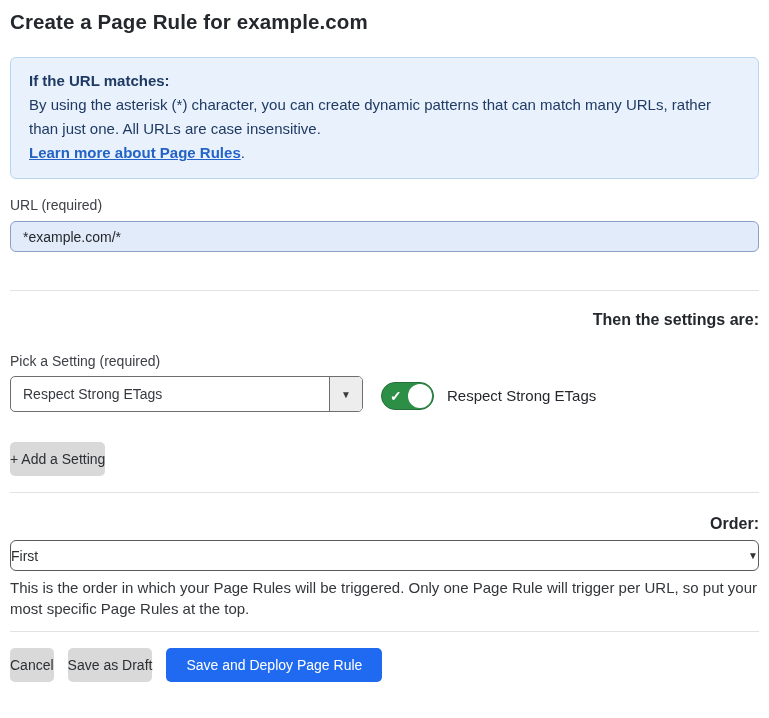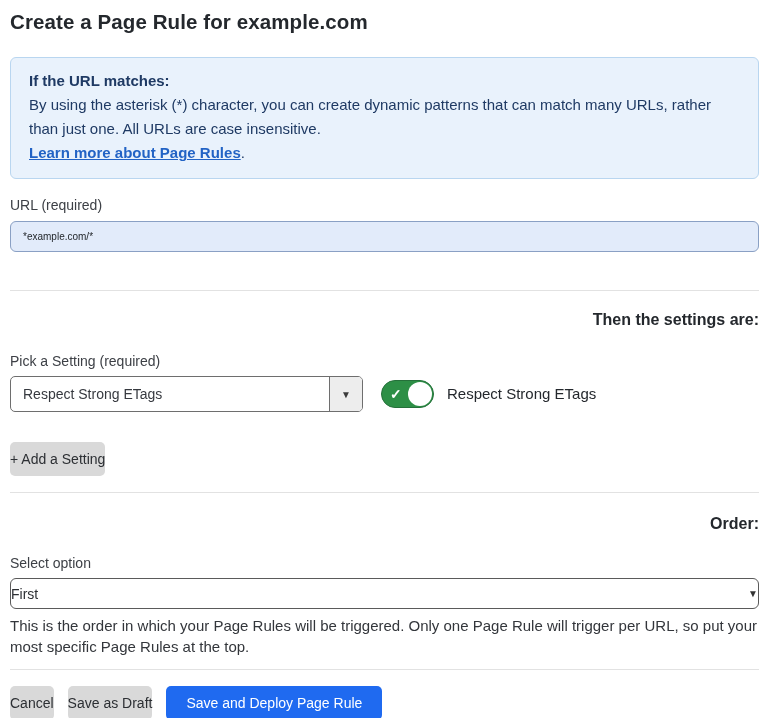--- a/index.html
+++ b/index.html
@@ -45,21 +45,21 @@
 
   .url-input {
     margin-top: 8px;
     width: 100%;
     height: 31px;
     background: #e2ebfa;
     border: 1px solid #8aa0c4;
     border-radius: 6px;
     padding: 0 12px;
     font-family: "Liberation Sans", sans-serif;
-    font-size: 10px;
+    font-size: 14px;
     color: #24282d;
     outline: none;
   }
 
   .divider {
     border: none;
     border-top: 1px solid #e2e2e2;
     height: 0;
   }
   .divider-1 { margin-top: 38px; }
@@ -70,21 +70,21 @@
     margin-top: 20px;
     font-size: 16px;
     font-weight: 700;
     color: #24282d;
     text-align: right;
   }
 
   .setting-row {
     margin-top: 7px;
     display: flex;
-    align-items: flex-start;
+    align-items: center;
   }
 
   .setting-select {
     width: 353px;
     height: 36px;
     border: 1px solid #6e6e6e;
     border-radius: 5px;
     background: #ffffff;
     display: flex;
     align-items: stretch;
@@ -234,21 +234,20 @@
     </div>
     <span class="toggle-label">Respect Strong ETags</span>
   </div>
 
   <button class="btn add-setting-btn">+ Add a Setting</button>
 
   <hr class="divider divider-2">
 
   <h2 class="section-heading" style="margin-top:22px;">Order:</h2>
 
-  <div class="field-label" style="margin-top:22px;">Select option</div>
 
   <div class="order-select">
     <span>First</span>
     <span class="order-select-caret">▼</span>
   </div>
 
   <div class="help-text">This is the order in which your Page Rules will be triggered. Only one Page Rule will trigger per URL, so put your most specific Page Rules at the top.</div>
 
   <hr class="divider divider-3">
 

